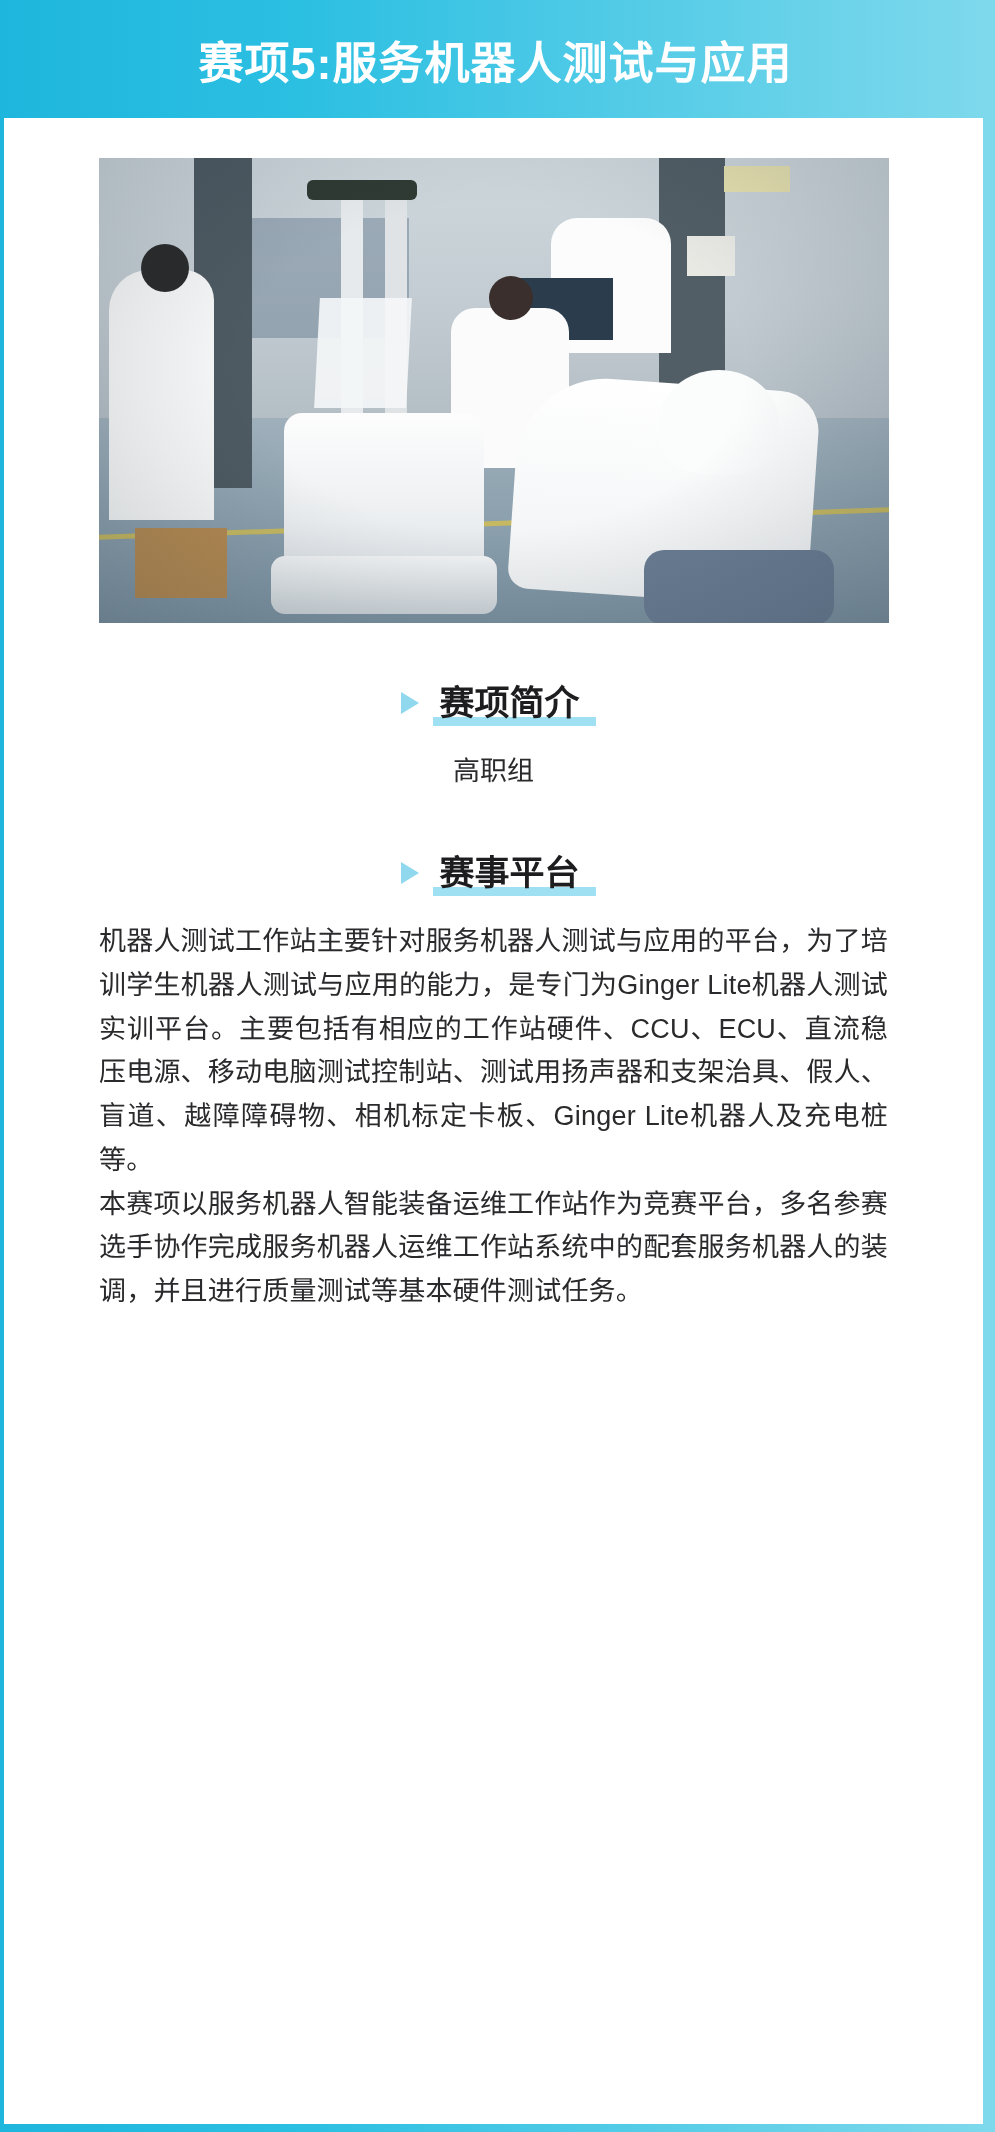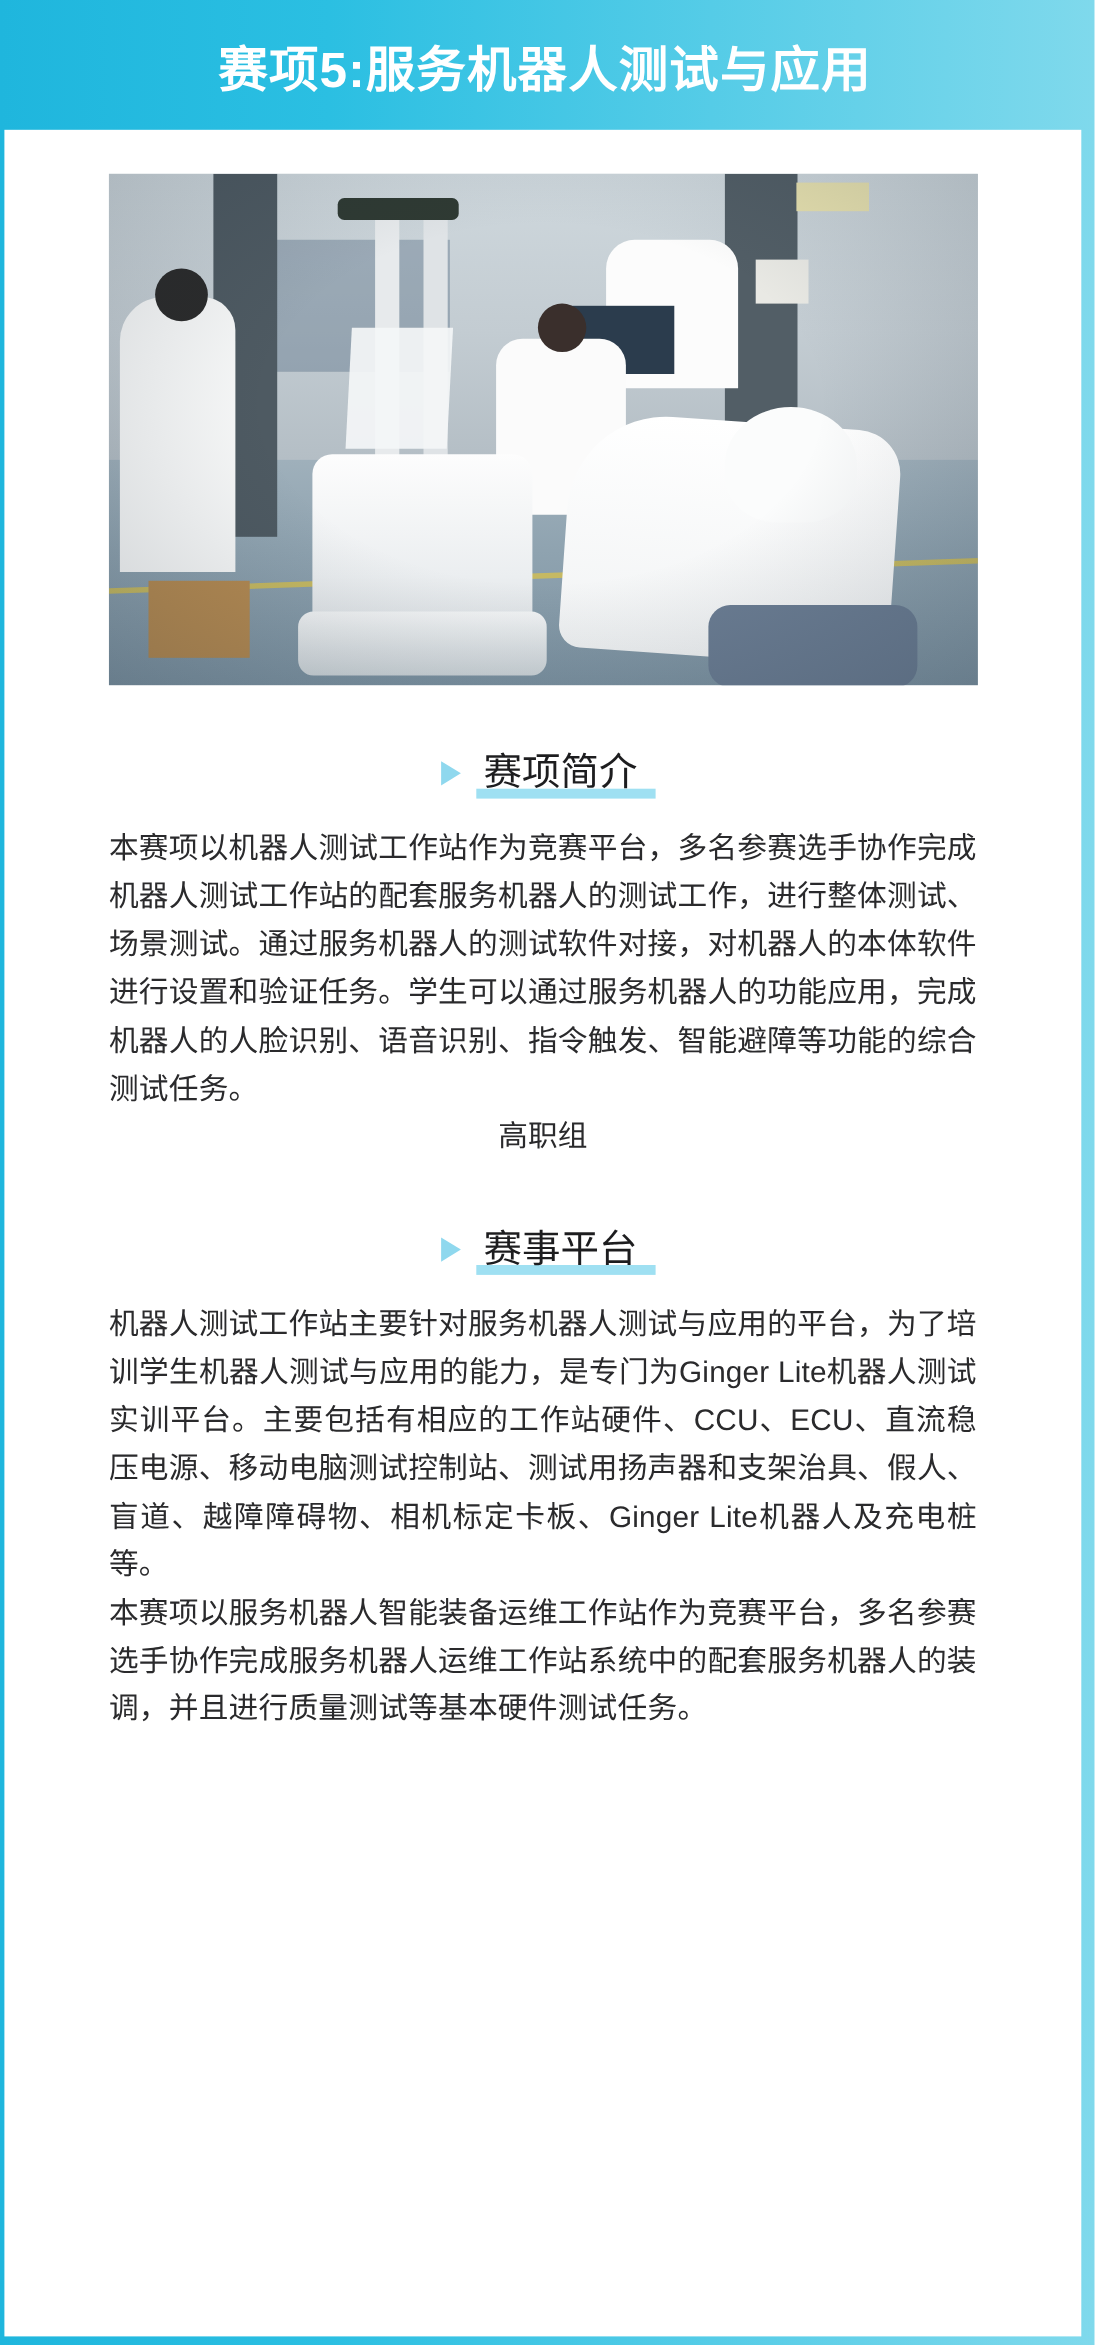--- a/index.html
+++ b/index.html
@@ -174,21 +174,21 @@
     border-top: 11px solid transparent;
     border-bottom: 11px solid transparent;
     margin-bottom: 10px;
   }
   .section-head .title-wrap {
     position: relative;
     padding: 0 6px 4px 6px;
   }
   .section-head .title {
     font-size: 35px;
-    font-weight: normal;
+    font-weight: bold;
     color: #1d1d1f;
     line-height: 1;
     position: relative;
     z-index: 2;
     margin-top: 44px;
   }
   .section-head .underline {
     position: absolute;
     left: 0; right: -10px; bottom: -2px;
     height: 9px;
@@ -248,21 +248,20 @@
       <div class="vignette"></div>
     </div>
 
     <div class="section-head">
       <span class="tri"></span>
       <span class="title-wrap">
         <span class="underline"></span>
         <span class="title">赛项简介</span>
       </span>
     </div>
-    <div class="body-text">本赛项以机器人测试工作站作为竞赛平台，多名参赛选手协作完成机器人测试工作站的配套服务机器人的测试工作，进行整体测试、场景测试。通过服务机器人的测试软件对接，对机器人的本体软件进行设置和验证任务。学生可以通过服务机器人的功能应用，完成机器人的人脸识别、语音识别、指令触发、智能避障等功能的综合测试任务。</div>
 
     <div class="center-text">高职组</div>
 
     <div class="section-head">
       <span class="tri"></span>
       <span class="title-wrap">
         <span class="underline"></span>
         <span class="title">赛事平台</span>
       </span>
     </div>

